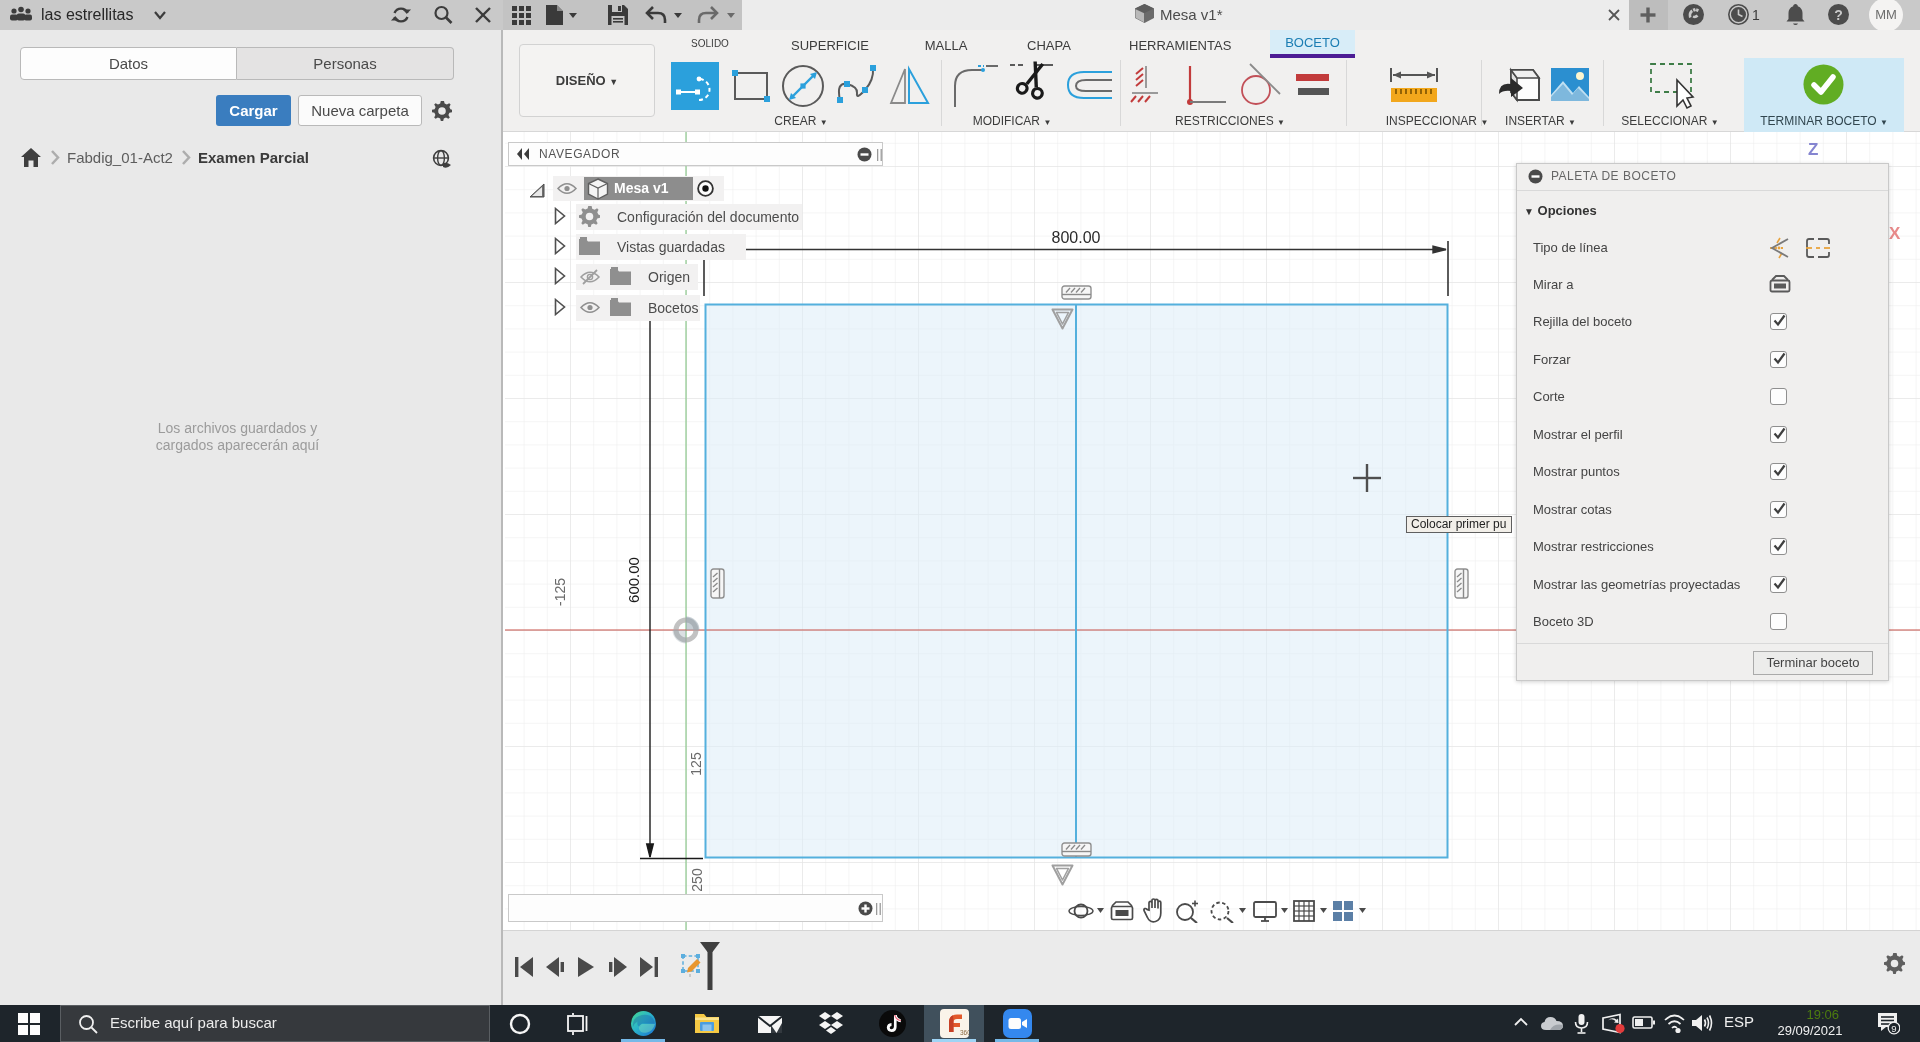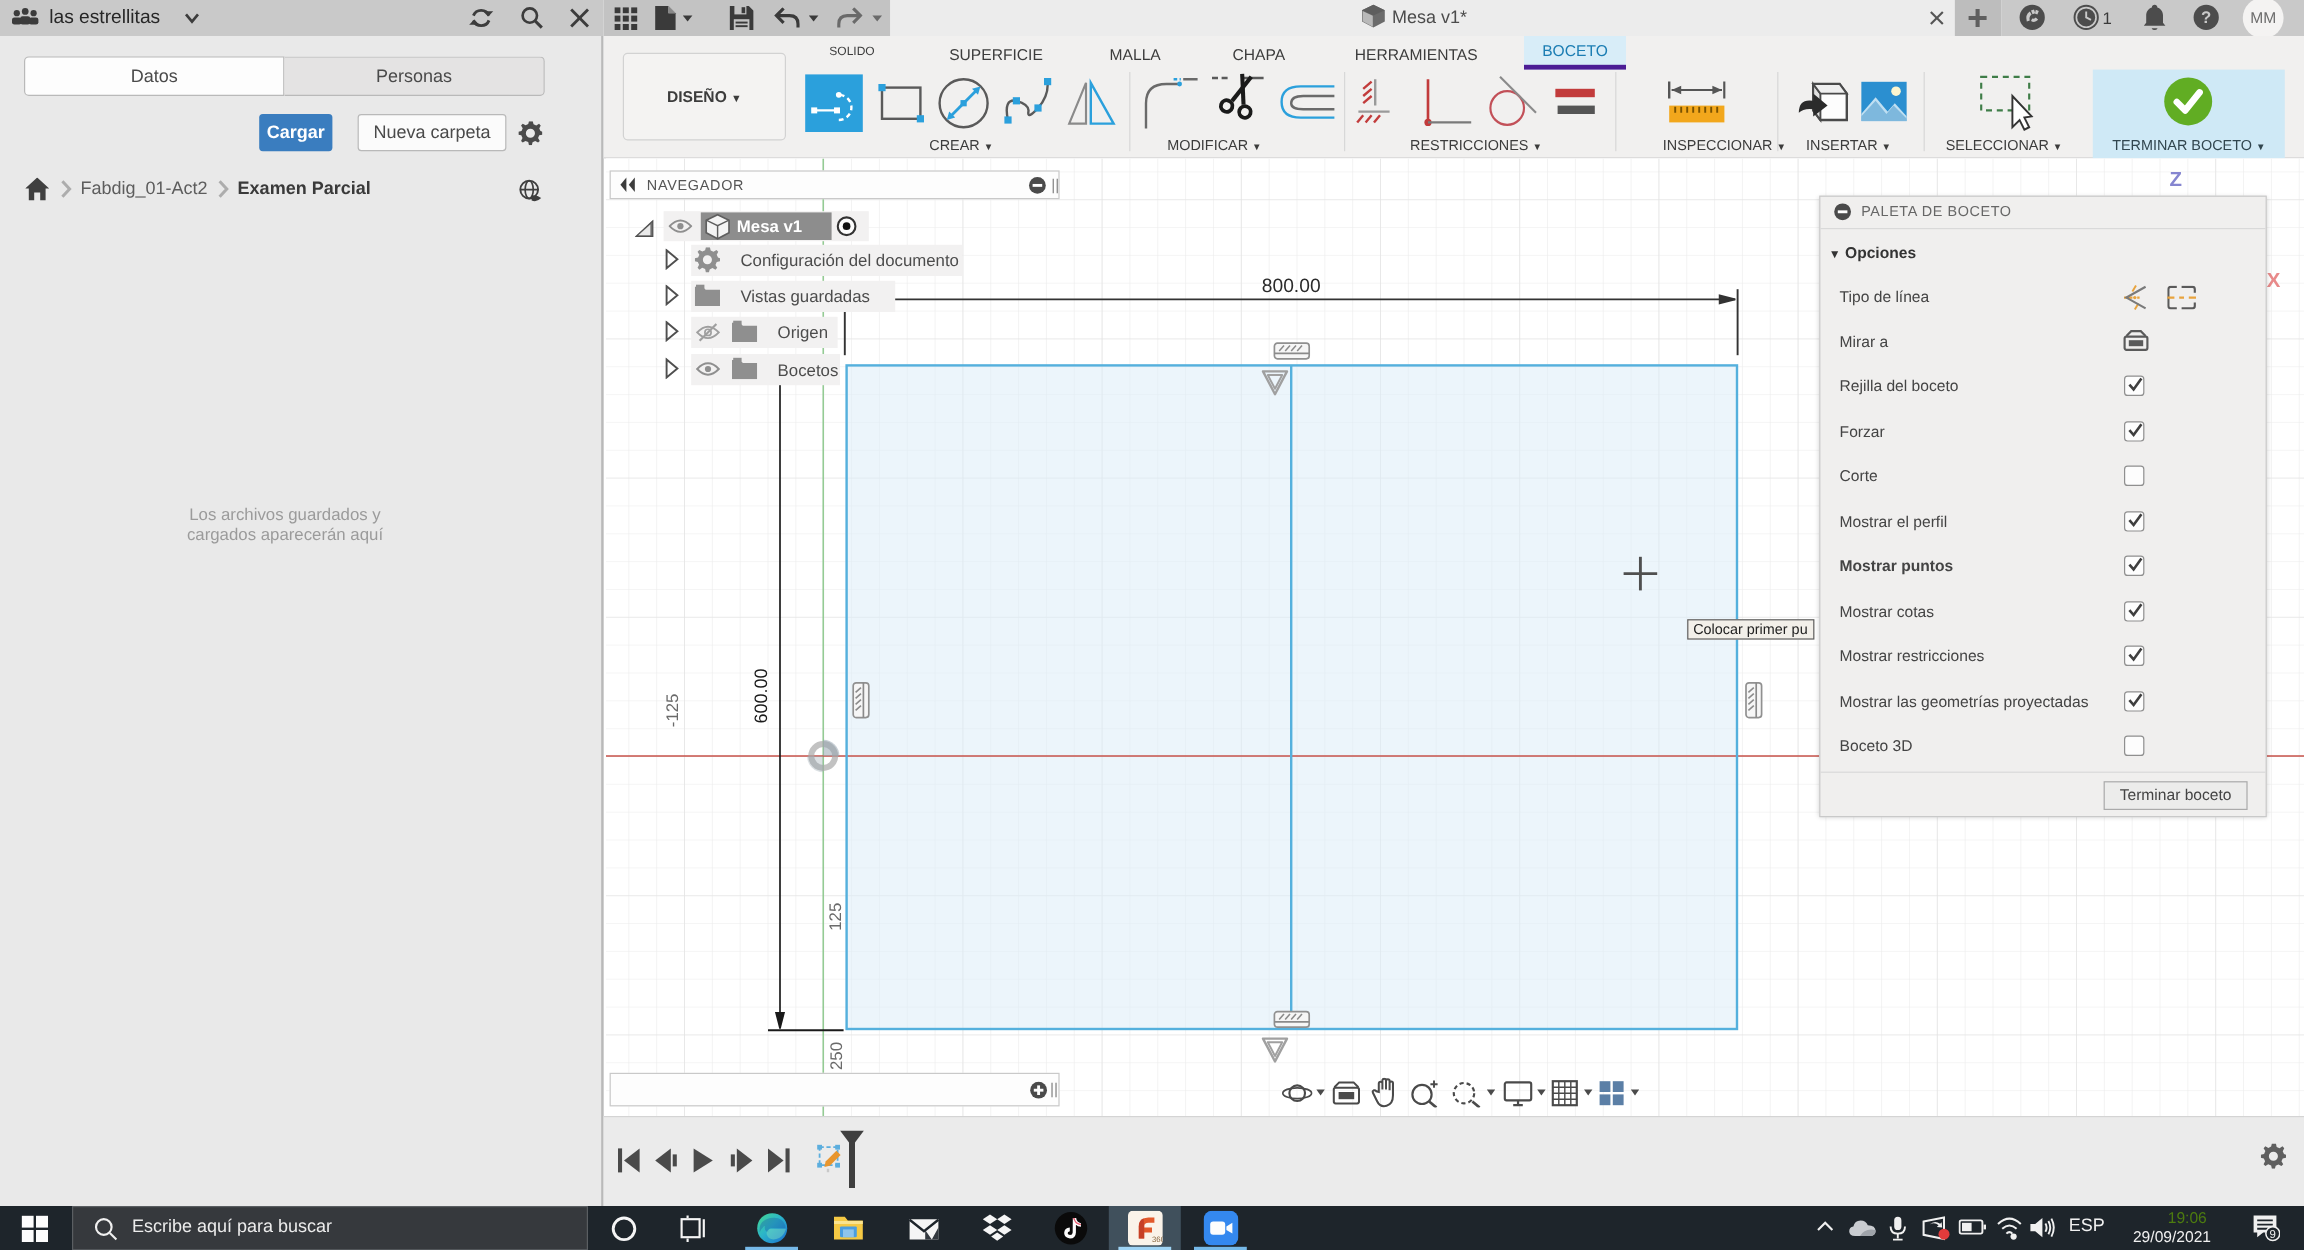--- a/index.html
+++ b/index.html
@@ -49,21 +49,21 @@
   <g stroke="#3c3c3c" stroke-width="2.4">
       <line x1="4" y1="4" x2="18" y2="18"></line>
       <line x1="18" y1="4" x2="4" y2="18"></line>
     </g>
 </svg>
 
 <div class="abs" style="left:20px; top:47px; width:217px; height:33px; background:#fdfdfd; border:1px solid #b9b9b9; border-radius:4px 0 0 4px; color:#4a4a4a; font-size:15px; text-align:center; line-height:31px;">Datos</div>
 
 <div class="abs" style="left:237px; top:47px; width:217px; height:33px; background:#e4e3e3; border:1px solid #b9b9b9; border-left:none; border-radius:0 4px 4px 0; color:#4a4a4a; font-size:15px; text-align:center; line-height:31px;">Personas</div>
 
-<div class="abs" style="left:216px; top:95px; width:61px; height:31px; background:#3a7dbf; border-radius:3px; color:#fff; font-size:15px; font-weight:bold; text-align:center; line-height:31px;">Cargar</div>
+<div class="abs" style="left:216px; top:95px; width:75px; height:31px; background:#3a7dbf; border-radius:3px; color:#fff; font-size:15px; font-weight:bold; text-align:center; line-height:31px;">Cargar</div>
 
 <div class="abs" style="left:298px; top:95px; width:124px; height:31px; background:#fbfbfb; border:1px solid #b9b9b9; border-radius:3px; color:#4a4a4a; font-size:15px; text-align:center; line-height:29px;">Nueva carpeta</div>
 
 <svg class="abs" style="left:432px; top:101px;" width="20" height="20" viewBox="0 0 20 20">
   <path fill="#4a4a4a" d="M10 0 L12 0 L12.6 2.6 L14.9 3.6 L17.2 2.2 L18.6 3.6 L17.4 6 L18.4 8.2 L20 8.8 L20 11.2 L17.4 11.8 L16.4 14.1 L17.8 16.4 L16.4 17.8 L14 16.6 L11.8 17.6 L11.2 20 L8.8 20 L8.2 17.4 L5.9 16.4 L3.6 17.8 L2.2 16.4 L3.4 14 L2.4 11.8 L0 11.2 L0 8.8 L2.6 8.2 L3.6 5.9 L2.2 3.6 L3.6 2.2 L6 3.4 L8.2 2.4 L8.8 0 Z M10 6.2 A3.8 3.8 0 1 0 10 13.8 A3.8 3.8 0 1 0 10 6.2 Z"></path>
 </svg>
 
 <svg class="abs" style="left:21px; top:148px;" width="20" height="19" viewBox="0 0 20 19">
   <path d="M10 0 L20 9 L17 9 L17 19 L12.5 19 L12.5 12.5 L7.5 12.5 L7.5 19 L3 19 L3 9 L0 9 Z" fill="#3f3f3f"></path>
 </svg>
@@ -676,21 +676,21 @@
 
 <div class="abs" style="left:1770px; top:388px; width:17px; height:17px; background:#fdfdfd; border:1.5px solid #8f8f8f; border-radius:3px;"></div>
 
 <div class="abs" style="left:1533px; top:427px; font-size:13px; color:#444;">Mostrar el perfil</div>
 
 <div class="abs" style="left:1770px; top:426px; width:17px; height:17px; background:#fdfdfd; border:1.5px solid #8f8f8f; border-radius:3px;"></div>
 <svg class="abs" style="left:1771px; top:425px;" width="17" height="17" viewBox="0 0 17 17">
     <path d="M3.5 8.5 L7 12.5 L13.5 3.5" fill="none" stroke="#3f3f3f" stroke-width="2.2"></path>
   </svg>
 
-<div class="abs" style="left:1533px; top:464px; font-size:13px; color:#444;font-weight:bold;">Mostrar puntos</div>
+<div class="abs" style="left:1533px; top:464px; font-size:13px; color:#444;">Mostrar puntos</div>
 
 <div class="abs" style="left:1770px; top:463px; width:17px; height:17px; background:#fdfdfd; border:1.5px solid #8f8f8f; border-radius:3px;"></div>
 <svg class="abs" style="left:1771px; top:462px;" width="17" height="17" viewBox="0 0 17 17">
     <path d="M3.5 8.5 L7 12.5 L13.5 3.5" fill="none" stroke="#3f3f3f" stroke-width="2.2"></path>
   </svg>
 
 <div class="abs" style="left:1533px; top:502px; font-size:13px; color:#444;">Mostrar cotas</div>
 
 <div class="abs" style="left:1770px; top:501px; width:17px; height:17px; background:#fdfdfd; border:1.5px solid #8f8f8f; border-radius:3px;"></div>
 <svg class="abs" style="left:1771px; top:500px;" width="17" height="17" viewBox="0 0 17 17">

